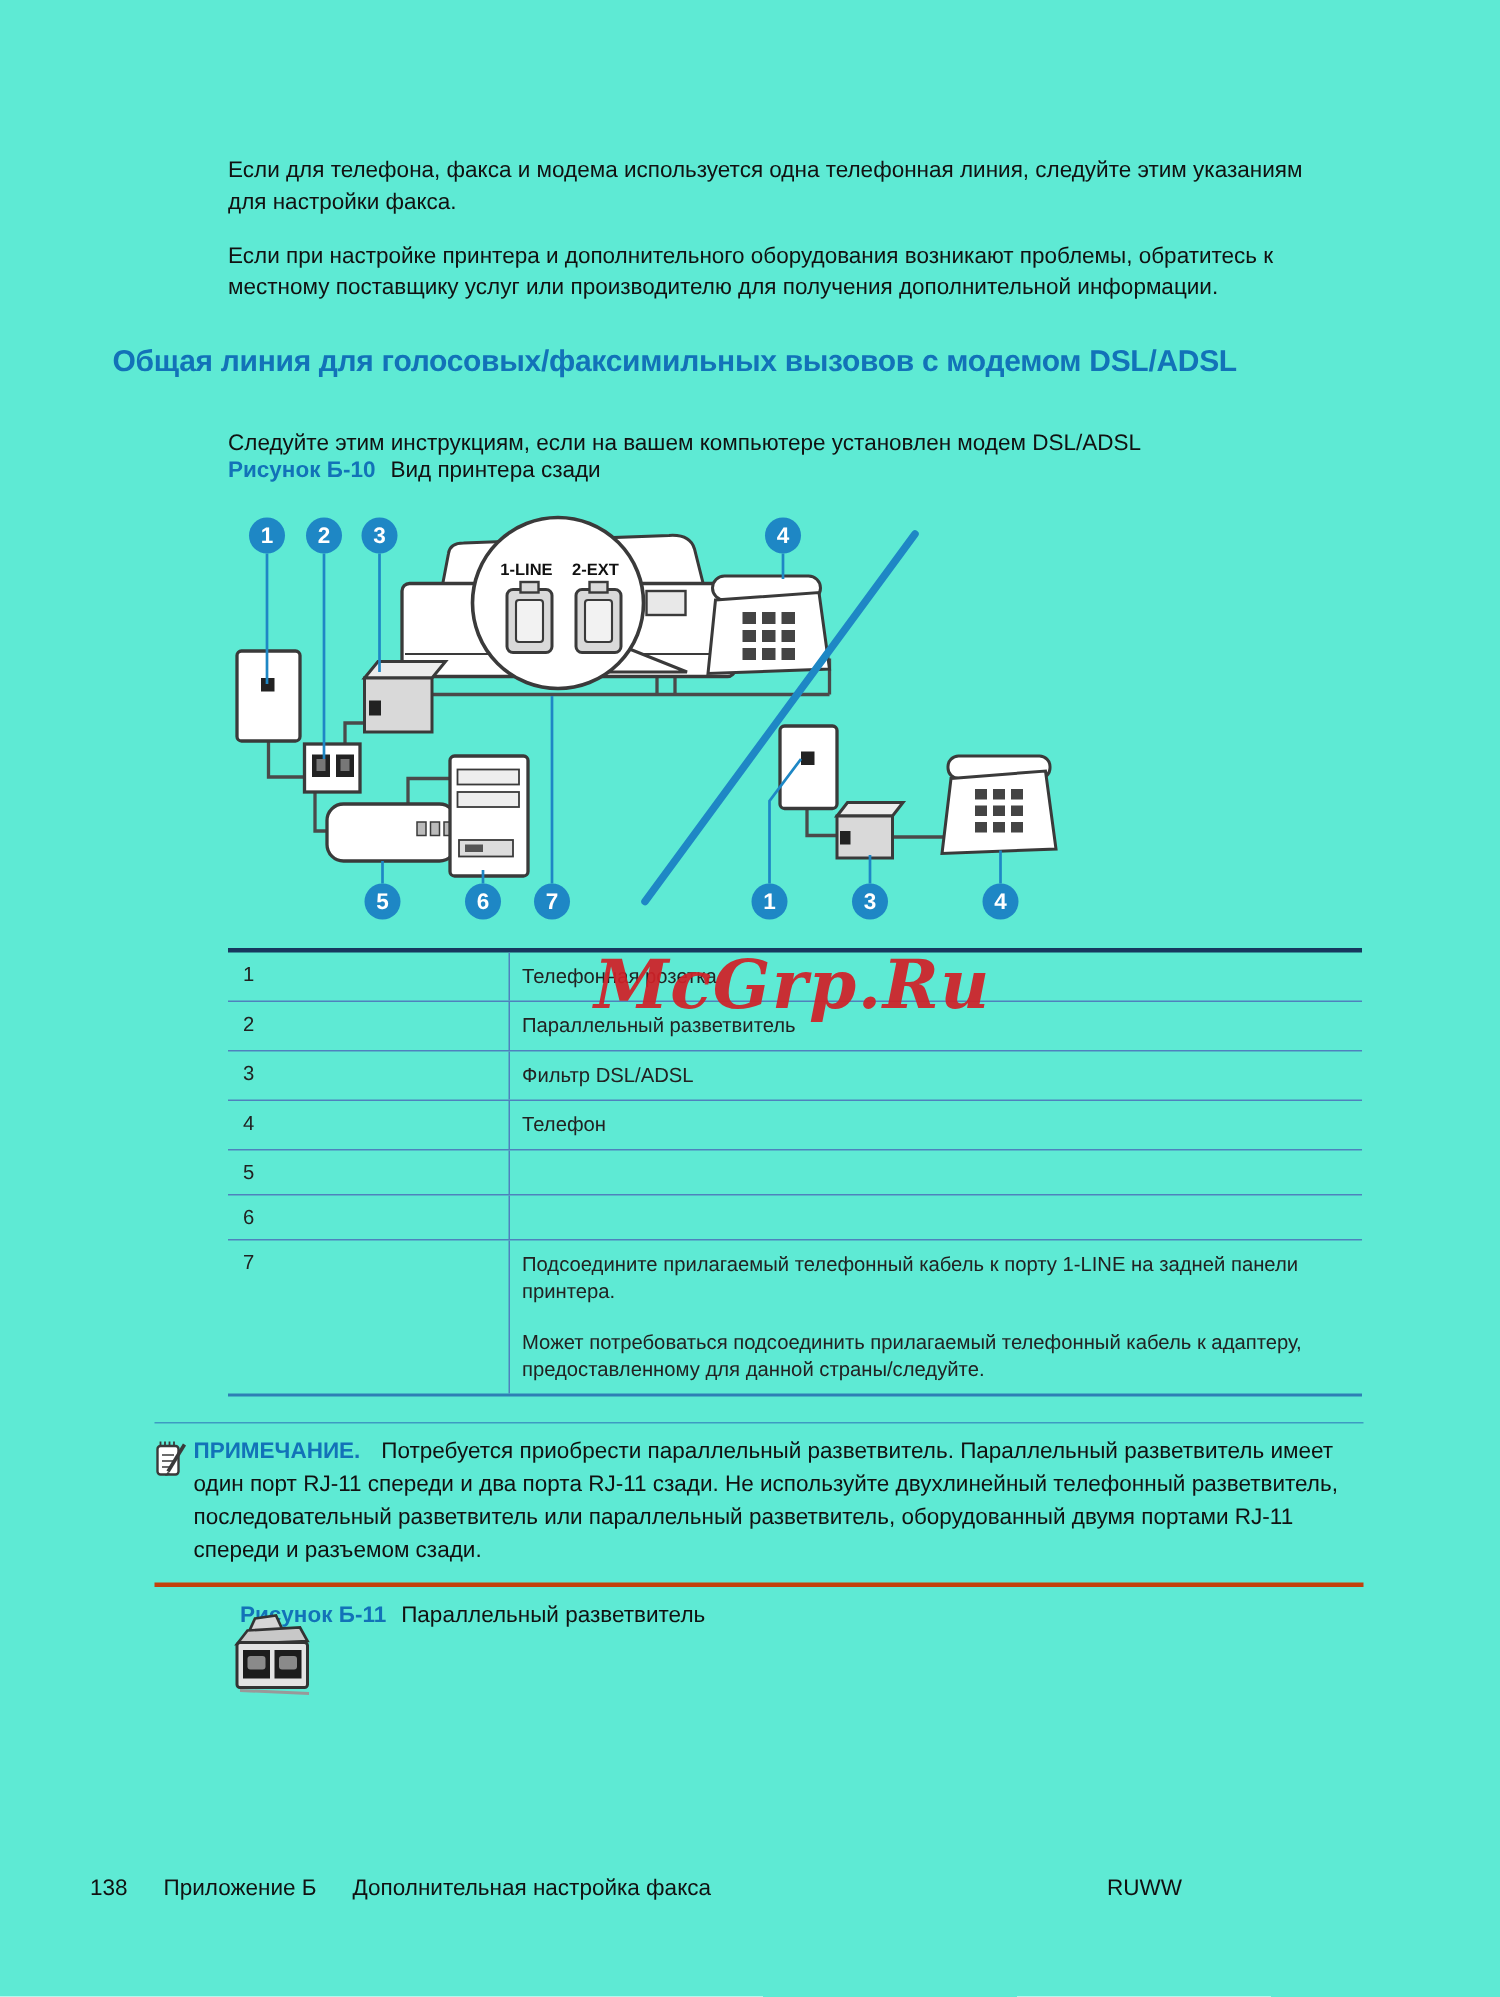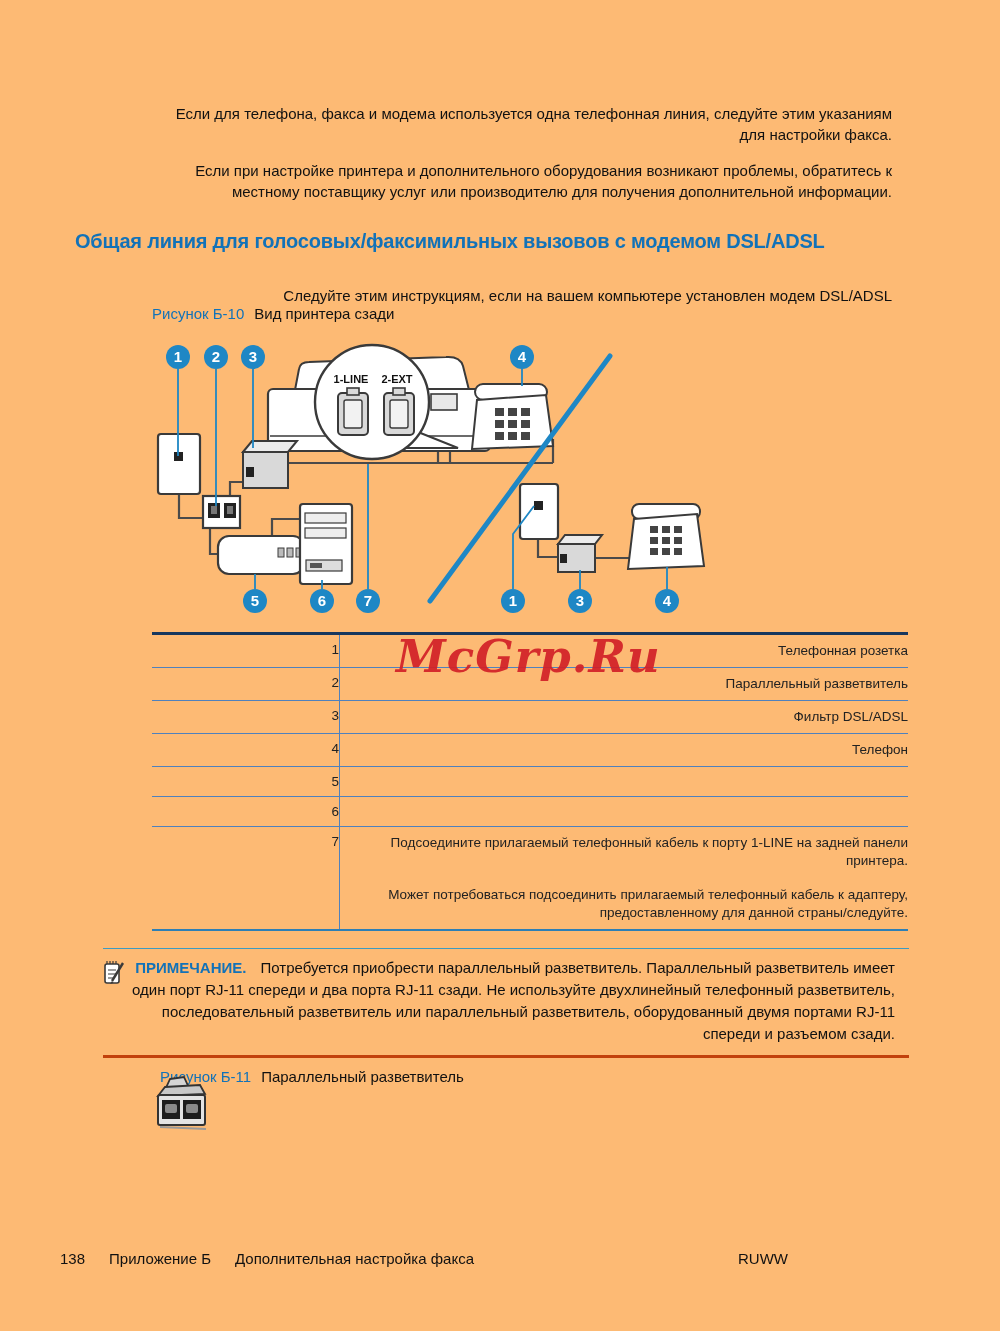--- a/index.html
+++ b/index.html
@@ -1,34 +1,33 @@
 <!DOCTYPE html>
 <html><head>
 <meta charset="utf-8">
 <style>
   html,body{margin:0;padding:0;background:#ffffff;}
   .page{
     position:relative;
     width:1000px;height:1331px;
-    background:#fdba74;
+    background:#5eead4;
     font-family:"Liberation Sans", sans-serif;
     color:#1a1a1a;
     overflow:hidden;
-    text-align:right;
   }
   .abs{position:absolute;}
   .body-text{
     font-size:15px;line-height:21px;letter-spacing:0px;color:#111;
   }
   .para{width:740px;}
   .h-section{
     font-size:20px;font-weight:bold;color:#1272b8;letter-spacing:-0.2px;
   }
   .figcap{font-size:15px;color:#111;}
-  .figcap .figlabel{color:#1272b8;font-weight:normal;margin-right:10px;}
+  .figcap .figlabel{color:#1272b8;font-weight:bold;margin-right:10px;}
   
   .spec-table{
     position:absolute;left:152px;top:632px;width:756px;
     border-top:3px solid #17375e;
     border-bottom:2px solid #2e7fb5;
     font-size:13.5px;color:#222;
   }
   .spec-row{
     display:flex;border-bottom:1px solid #4f81bd;
   }

